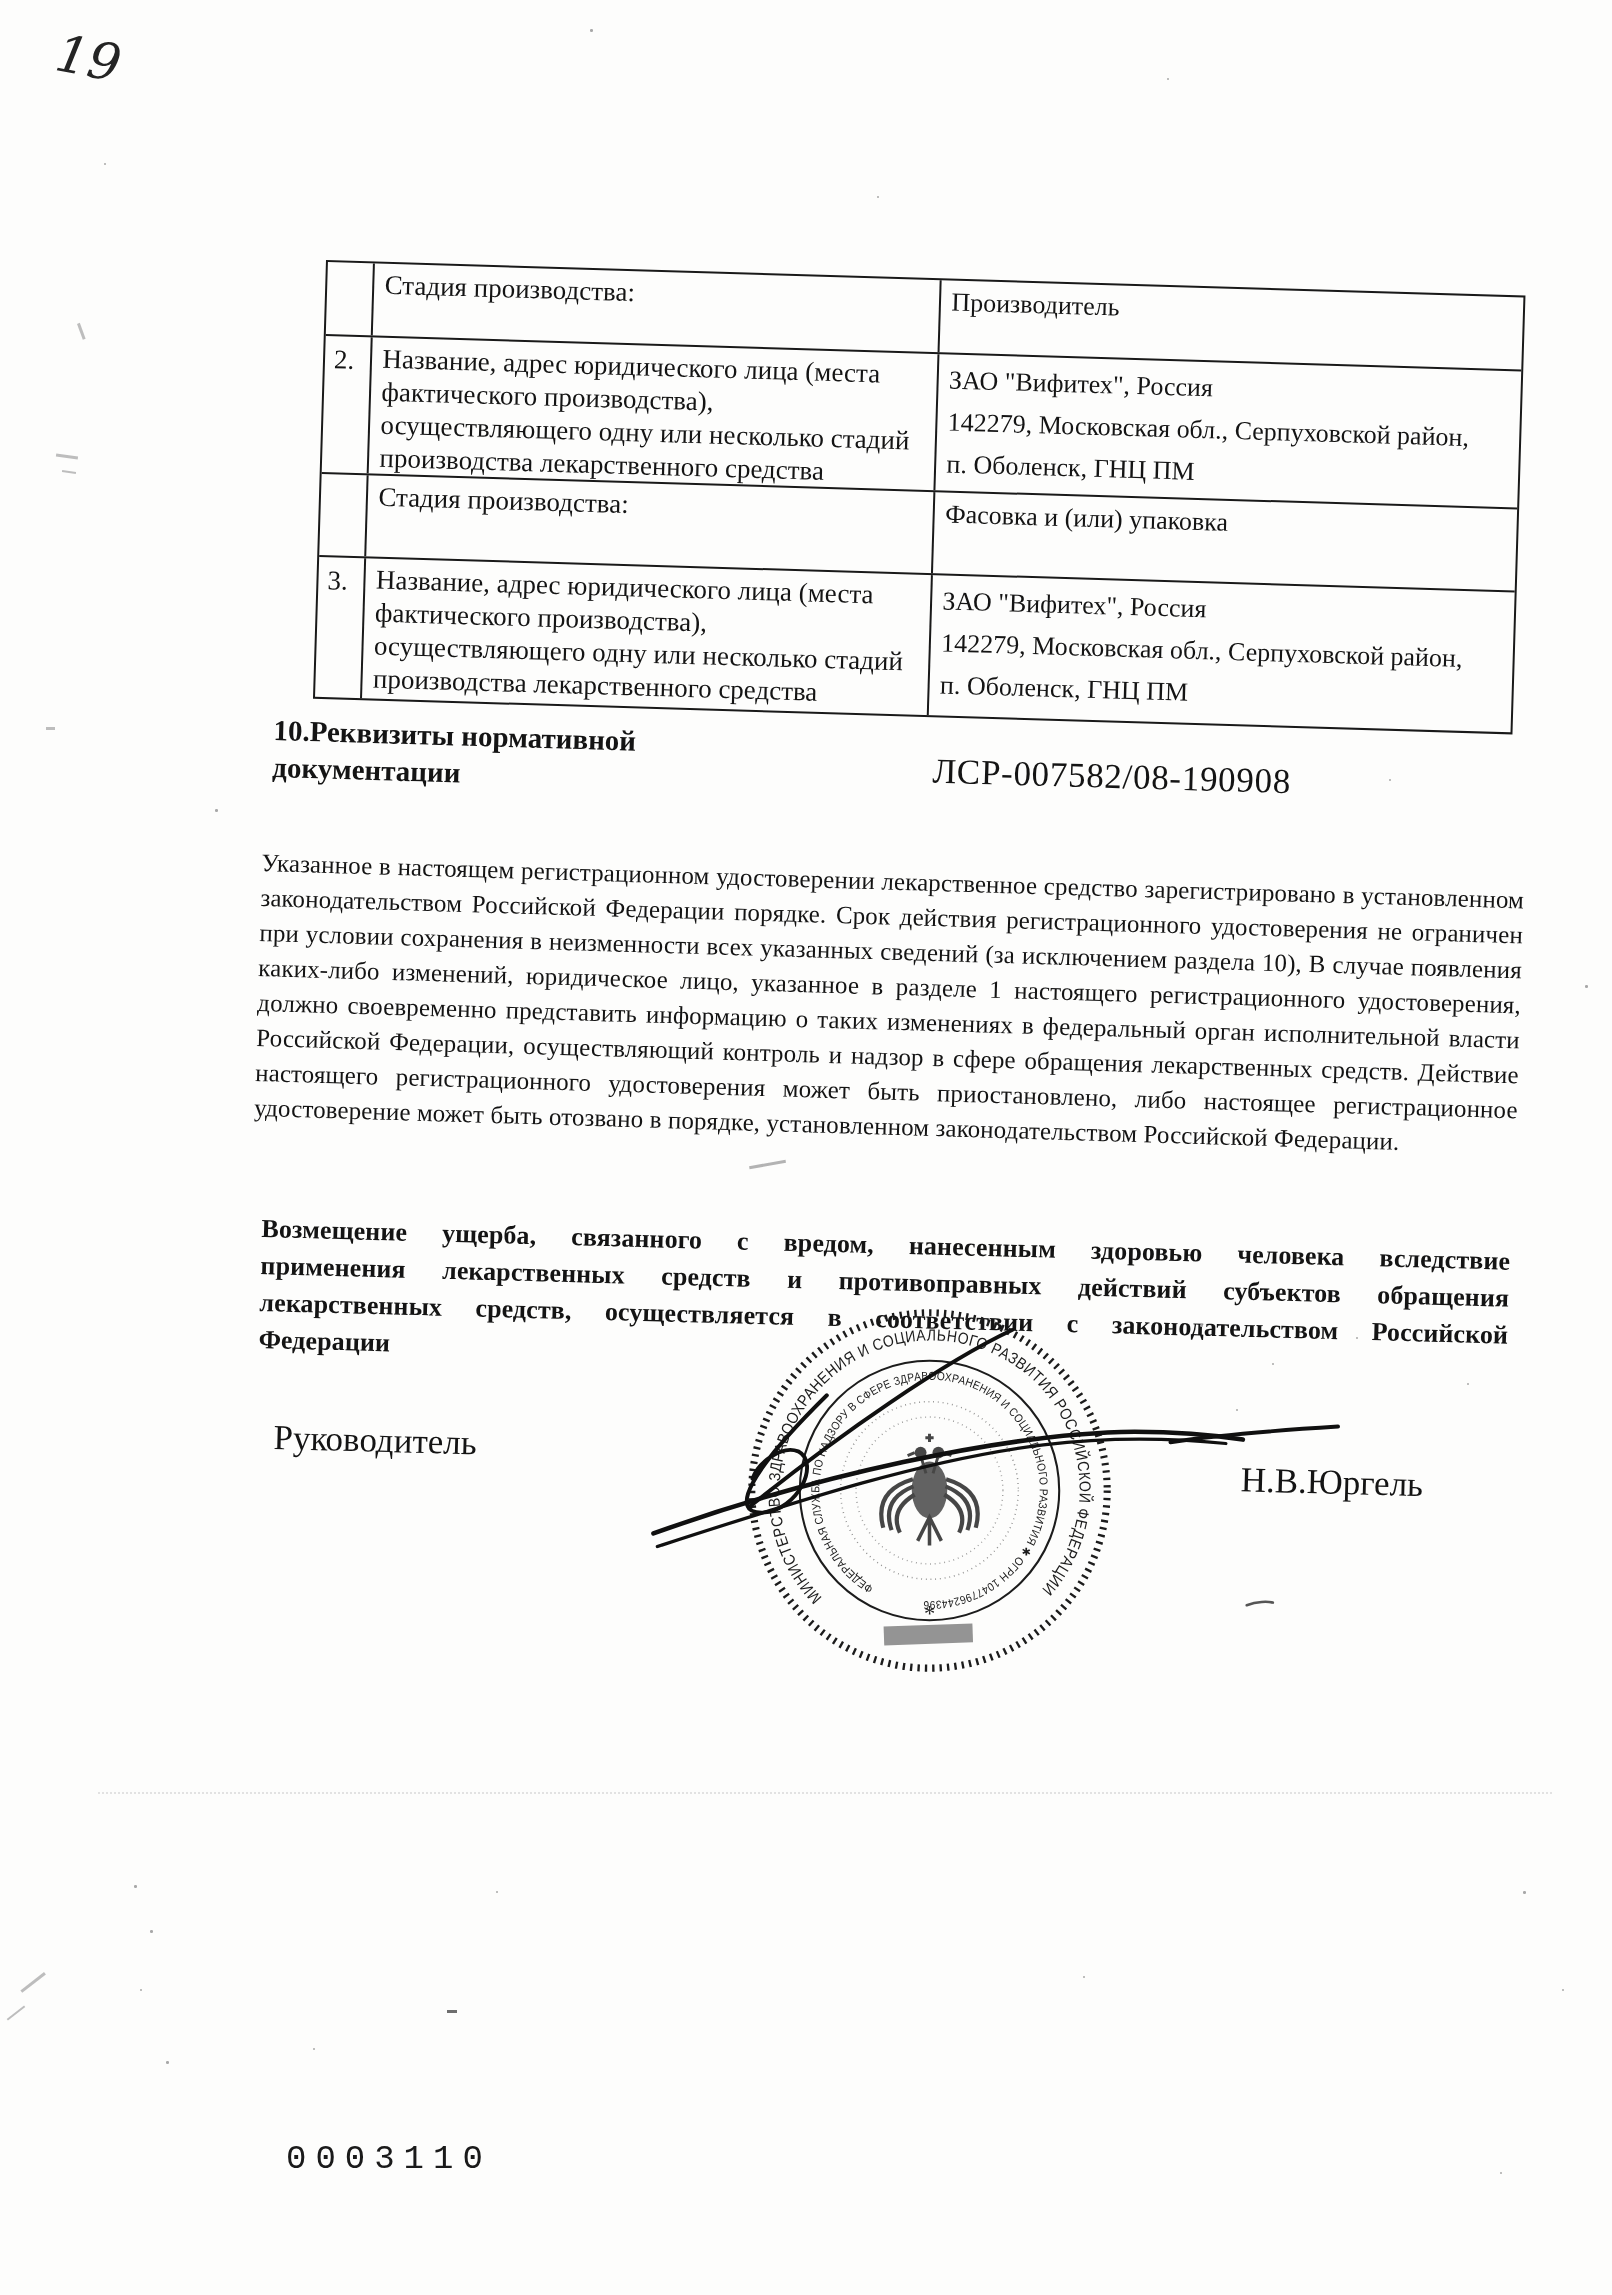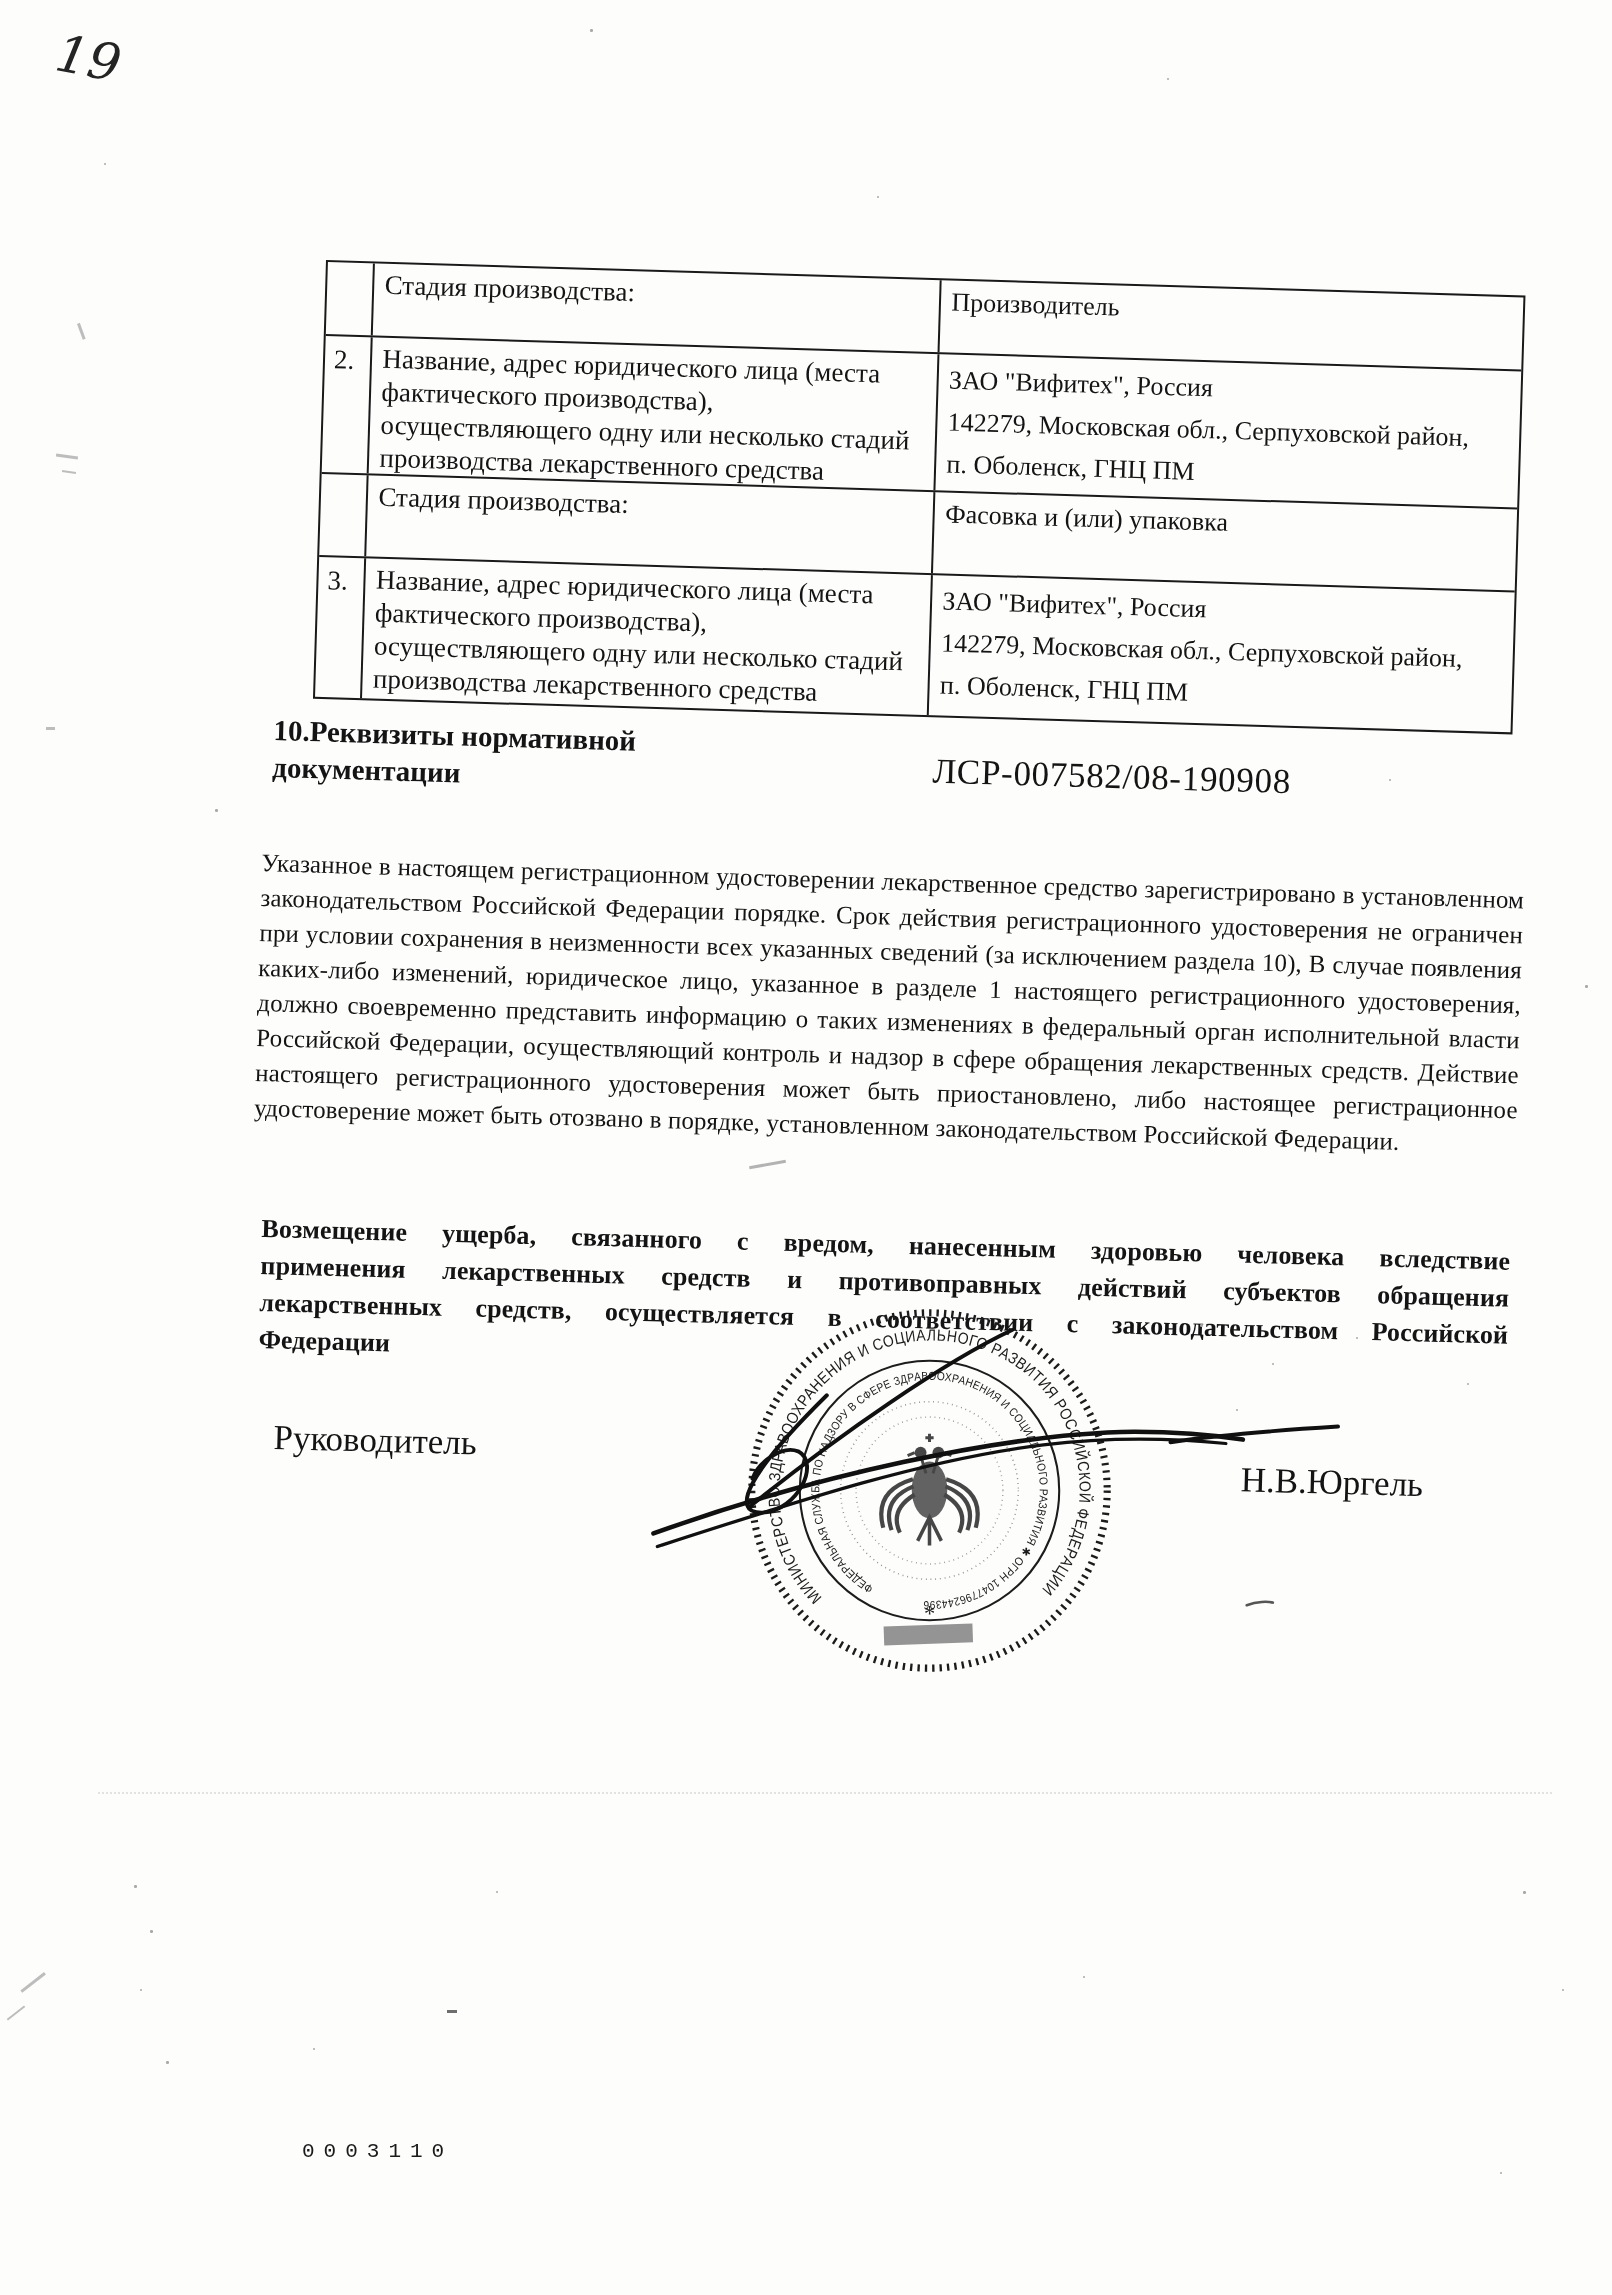--- a/index.html
+++ b/index.html
@@ -54,21 +54,21 @@
   .sig-name { position:absolute; left:968px; top:17px; white-space:nowrap; }
 
   
   .stamp { position:absolute; left:737px; top:1298px; width:385px; height:385px; }
   .sig-overlay { position:absolute; left:0; top:0; width:1612px; height:2295px; pointer-events:none; }
 
   
   .serial {
     position:absolute; left:286px; top:2140px;
     font-family:"Liberation Mono","DejaVu Sans Mono",monospace;
-    font-size:21px; letter-spacing:9px; color:#1a1a1a;margin-left:16px;
+    font-size:34px; letter-spacing:9px; color:#1a1a1a;
   }
 
   
   .nz { position:absolute; background:#a8a8a8; border-radius:50%; }
   .mark { position:absolute; background:#bdbdbd; }
   .dotline {
     position:absolute; left:98px; top:1792px; width:1454px; height:0;
     border-top:2px dotted #dcdcdc; opacity:.8;
   }
 </style>

